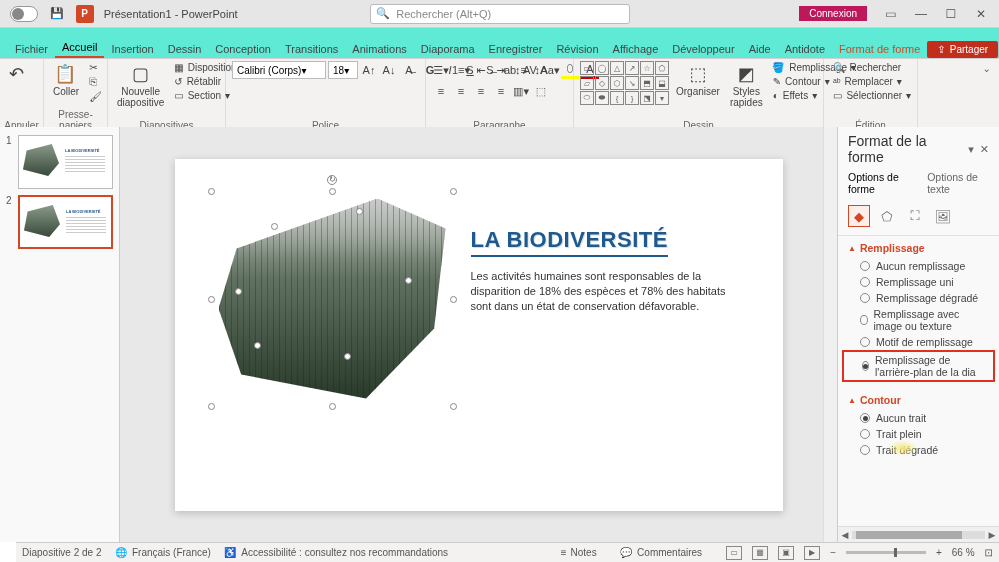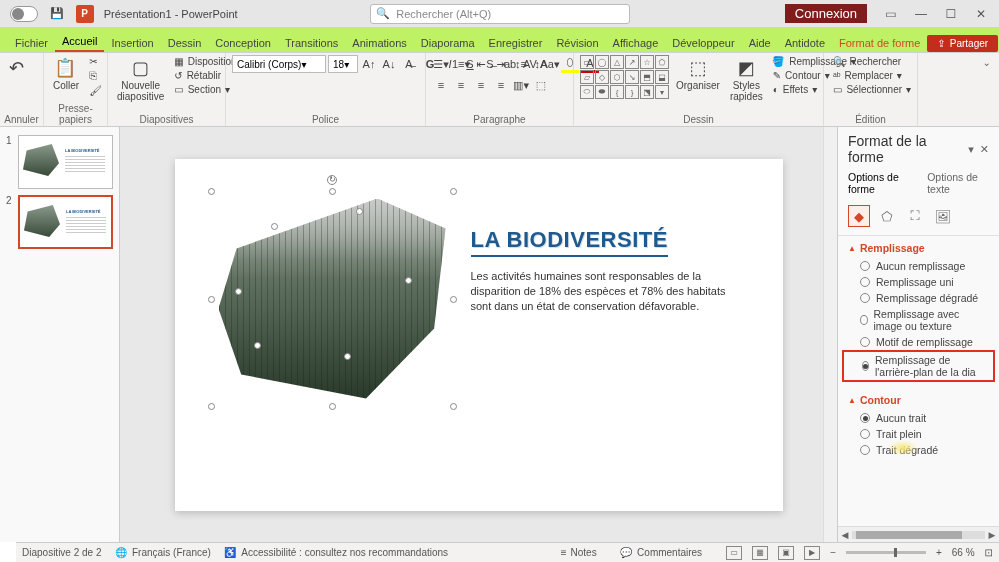--- a/index.html
+++ b/index.html
@@ -7,25 +7,25 @@
 
 .titlebar{height:28px;background:#e6e6e6;display:flex;align-items:center;padding:0 4px;border-bottom:1px solid #d0d0d0;position:relative}
 .autosave{width:28px;height:16px;background:#fff;border:1px solid #999;border-radius:8px;margin:0 6px;position:relative}
 .autosave::after{content:"";width:12px;height:12px;background:#888;border-radius:50%;position:absolute;left:1px;top:1px}
 .ppticon{width:18px;height:18px;background:#d24726;border-radius:2px;display:flex;align-items:center;justify-content:center;color:#fff;font-size:10px;font-weight:bold;margin:0 6px}
 .saveicon{color:#666;margin:0 6px}
 .doctitle{margin-left:4px;color:#444}
 .searchbox{position:absolute;left:50%;transform:translateX(-50%);width:260px;height:20px;background:#fff;border:1px solid #bbb;border-radius:3px;display:flex;align-items:center;padding:0 6px;color:#888}
 .searchbox .mag{margin-right:6px}
 .winctrls{margin-left:auto;display:flex;align-items:center;gap:2px}
-.login{background:#7f1d1d;color:#fff;padding:2px 10px;font-size:13px;margin-right:8px}
+.login{background:#be185d;color:#fff;padding:2px 10px;font-size:10px;margin-right:8px}
 .winbtn{width:28px;height:20px;display:flex;align-items:center;justify-content:center;color:#555;font-size:12px}
 .winbtn.close{color:#555}
 
-.tabs{height:25px;display:flex;align-items:flex-end;padding:0 8px;border-bottom:1px solid #d0d0d0;background:#bef264}
+.tabs{height:31px;display:flex;align-items:flex-end;padding:0 8px;border-bottom:1px solid #d0d0d0;background:#5eead4}
 .tab{padding:4px 7px 3px;font-size:11px;color:#444;cursor:pointer;white-space:nowrap}
 .tab.active{border-bottom:2px solid #d24726;color:#000}
 .tab.format{color:#d24726}
 .share{margin-left:auto;background:#c22e1b;color:#fff;padding:3px 10px;font-size:10px;border-radius:2px;display:flex;align-items:center;gap:4px}
 
 .ribbon{height:74px;background:#f3f2f1;display:flex;border-bottom:1px solid #ccc;font-size:10px}
 .rgroup{border-right:1px solid #ddd;padding:2px 6px;display:flex;flex-direction:column;justify-content:flex-start;position:relative}
 .rgroup .glabel{position:absolute;bottom:1px;left:0;right:0;text-align:center;color:#666;font-size:10px}
 .rgroup .gcontent{display:flex;gap:4px;height:58px;align-items:flex-start}
 .rbtn{display:flex;flex-direction:column;align-items:center;padding:2px 3px;cursor:pointer;gap:1px}

